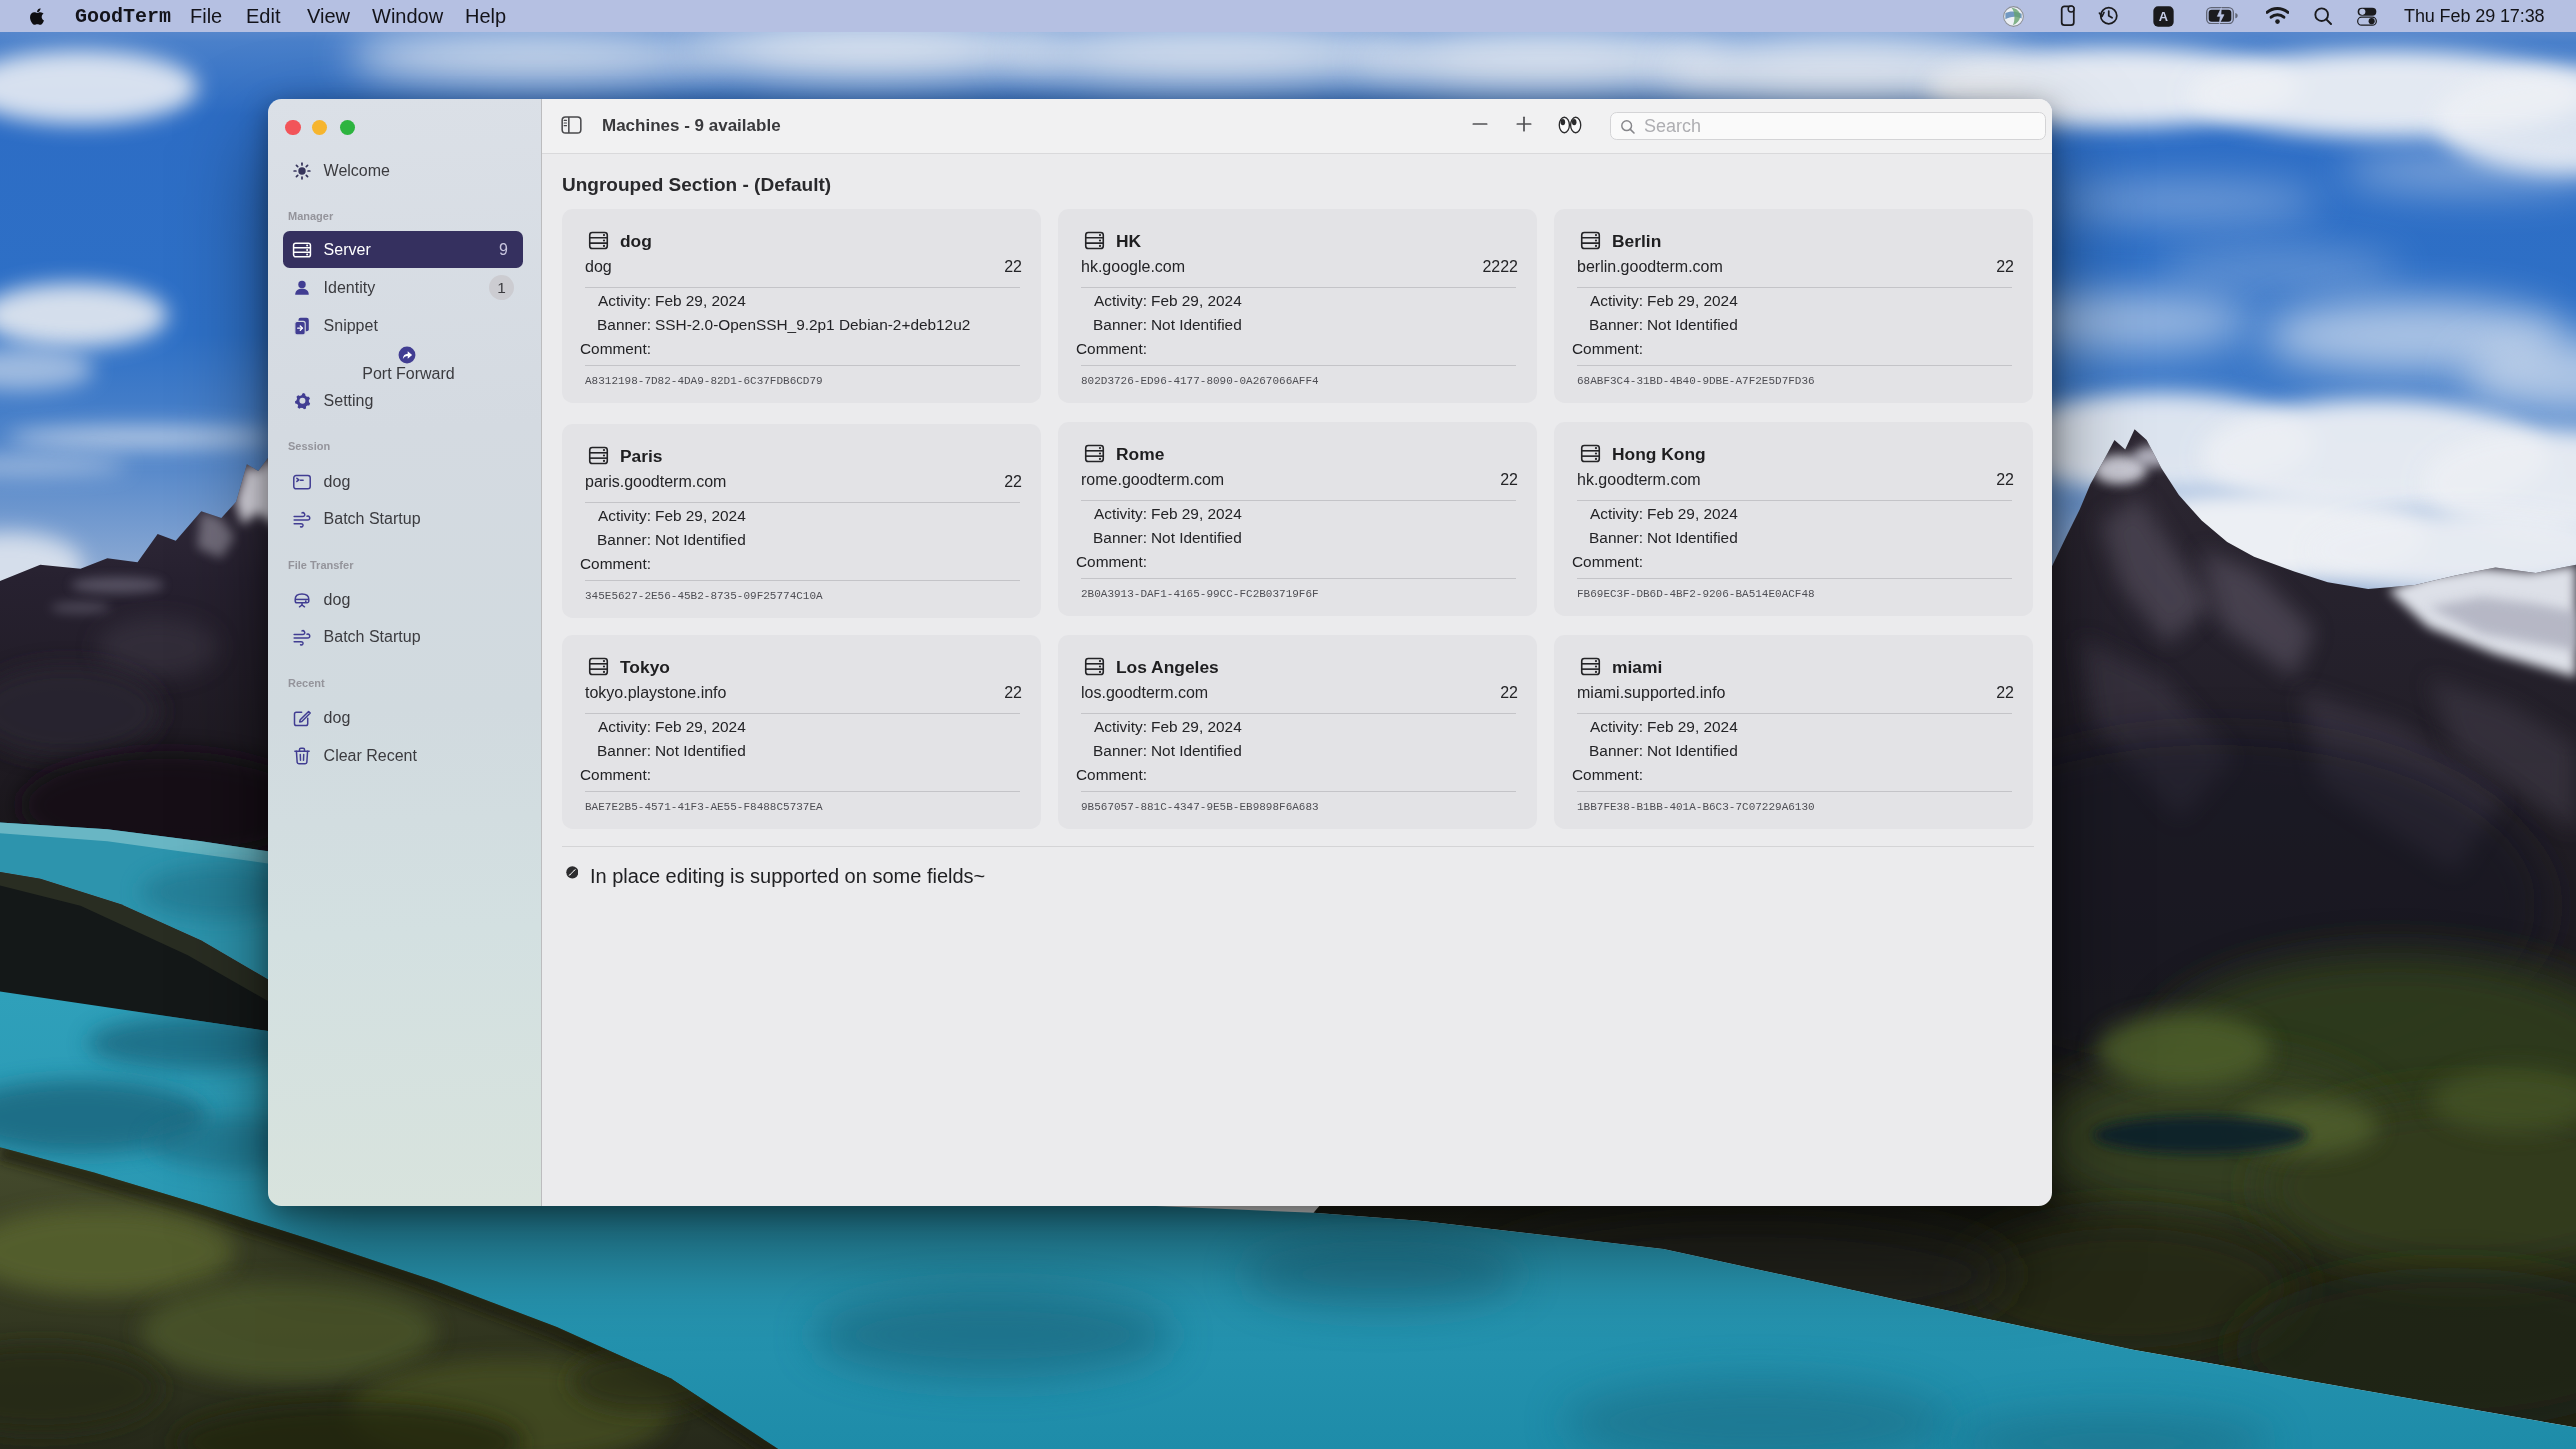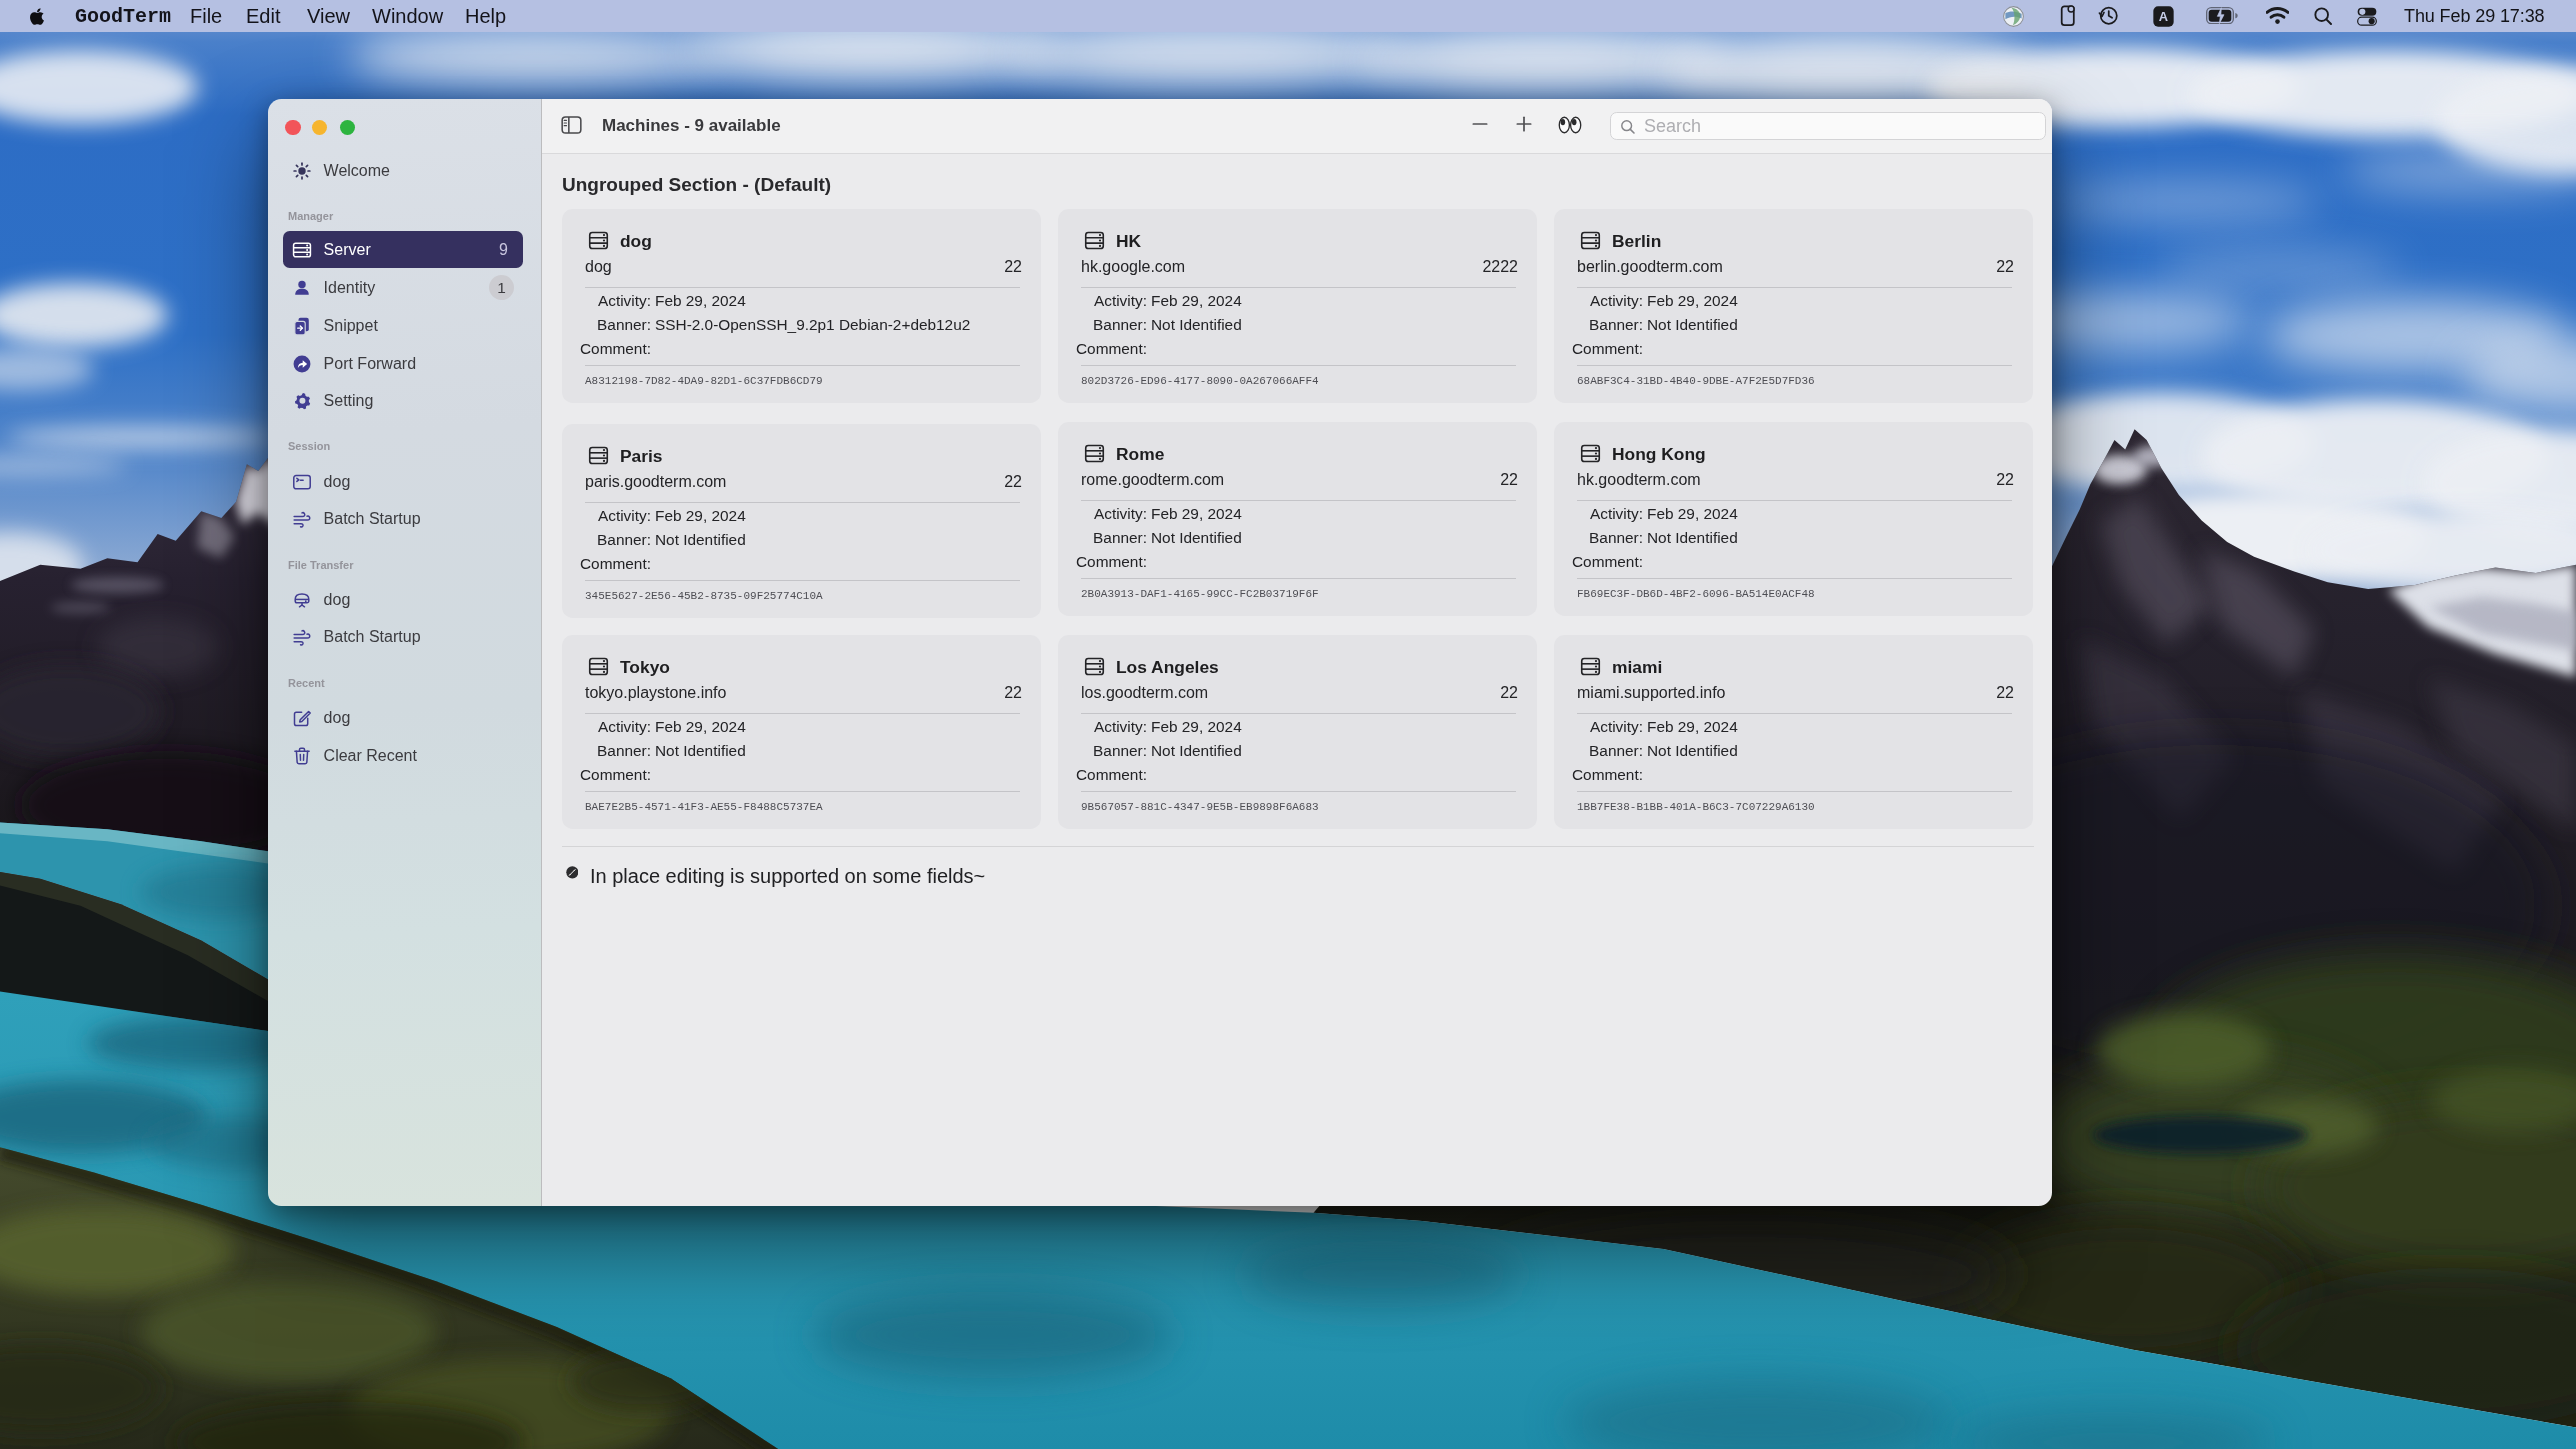--- a/index.html
+++ b/index.html
@@ -313,21 +313,21 @@
             <rect x="9" y="2.5" width="14.5" height="19" rx="3"></rect>
             <rect x="4" y="7.5" width="14.5" height="19" rx="3" stroke="#d2d7df" stroke-width="1.6"></rect>
           </g>
           <g stroke="#fff" stroke-width="1.9" fill="none" stroke-linecap="round" stroke-linejoin="round">
             <line x1="8" y1="17" x2="14" y2="17"></line>
             <path d="M11.6 14 L14.6 17 L11.6 20"></path>
           </g>
         </svg>
       <span class="t">Snippet</span>
     </div>
-    <div class="srow" style="top:246px;">
+    <div class="srow" style="top:246px;flex-direction:column;">
       <svg width="20" height="20" viewBox="0 0 28 28">
           <circle cx="14" cy="14" r="11.8" fill="#413d92"></circle>
           <path d="M8.2 19.5 C8.4 14.8 11 12.6 15 12.4 L15 8.6 L21.2 13.9 L15 19.2 L15 15.4 C11.8 15.5 9.8 16.9 8.2 19.5 Z" fill="#fff"></path>
         </svg>
       <span class="t">Port Forward</span>
     </div>
     <div class="srow" style="top:283px;">
       <svg width="20" height="20" viewBox="0 0 28 28">
           <g fill="#413d92">
             <path d="M14 2.8 L16.9 3.4 L17.8 6.1 A8.6 8.6 0 0 1 19.9 7.3 L22.6 6.7 L24.6 9.1 L23.3 11.6 A8.6 8.6 0 0 1 23.8 14 L25.8 15.9 L24.9 18.8 L22.1 19.1 A8.6 8.6 0 0 1 20.6 20.9 L21.1 23.7 L18.5 25.2 L16.3 23.4 A8.6 8.6 0 0 1 13.9 23.4 L11.7 25.2 L9 23.7 L9.6 20.9 A8.6 8.6 0 0 1 8 19.1 L5.2 18.8 L4.3 15.9 L6.3 14 A8.6 8.6 0 0 1 6.8 11.6 L5.5 9.1 L7.5 6.7 L10.2 7.3 A8.6 8.6 0 0 1 12.3 6.1 L13.2 3.4 Z" transform="rotate(8 14 14)"></path>
@@ -586,21 +586,21 @@
         <div class="ctitle">Hong Kong</div>
         <div class="chost">hk.goodterm.com</div>
           <div class="cport">22</div>
         <div class="cdiv1"></div>
         <div class="clabel" style="top:83px;">Activity:</div>
           <div class="cval" style="top:83px;">Feb 29, 2024</div>
         <div class="clabel" style="top:107px;">Banner:</div>
           <div class="cval" style="top:107px;">Not Identified</div>
         <div class="clabel" style="top:131px;">Comment:</div>
         <div class="cdiv2"></div>
-        <div class="cuuid">FB69EC3F-DB6D-4BF2-6096-BA514E0ACF48</div>
+        <div class="cuuid">FB69EC3F-DB6D-4BF2-9206-BA514E0ACF48</div>
       </div>
       <div class="card" style="left:20px;top:480px;">
         <svg class="cicon" width="21" height="19" viewBox="0 0 28 26">
             <g fill="none" stroke="#242427" stroke-width="2.2">
               <rect x="2" y="2" width="24" height="22" rx="3.5"></rect>
               <line x1="2" y1="9.3" x2="26" y2="9.3"></line>
               <line x1="2" y1="16.6" x2="26" y2="16.6"></line>
             </g>
             <g fill="#242427">
               <circle cx="21.5" cy="5.6" r="1.5"></circle>

